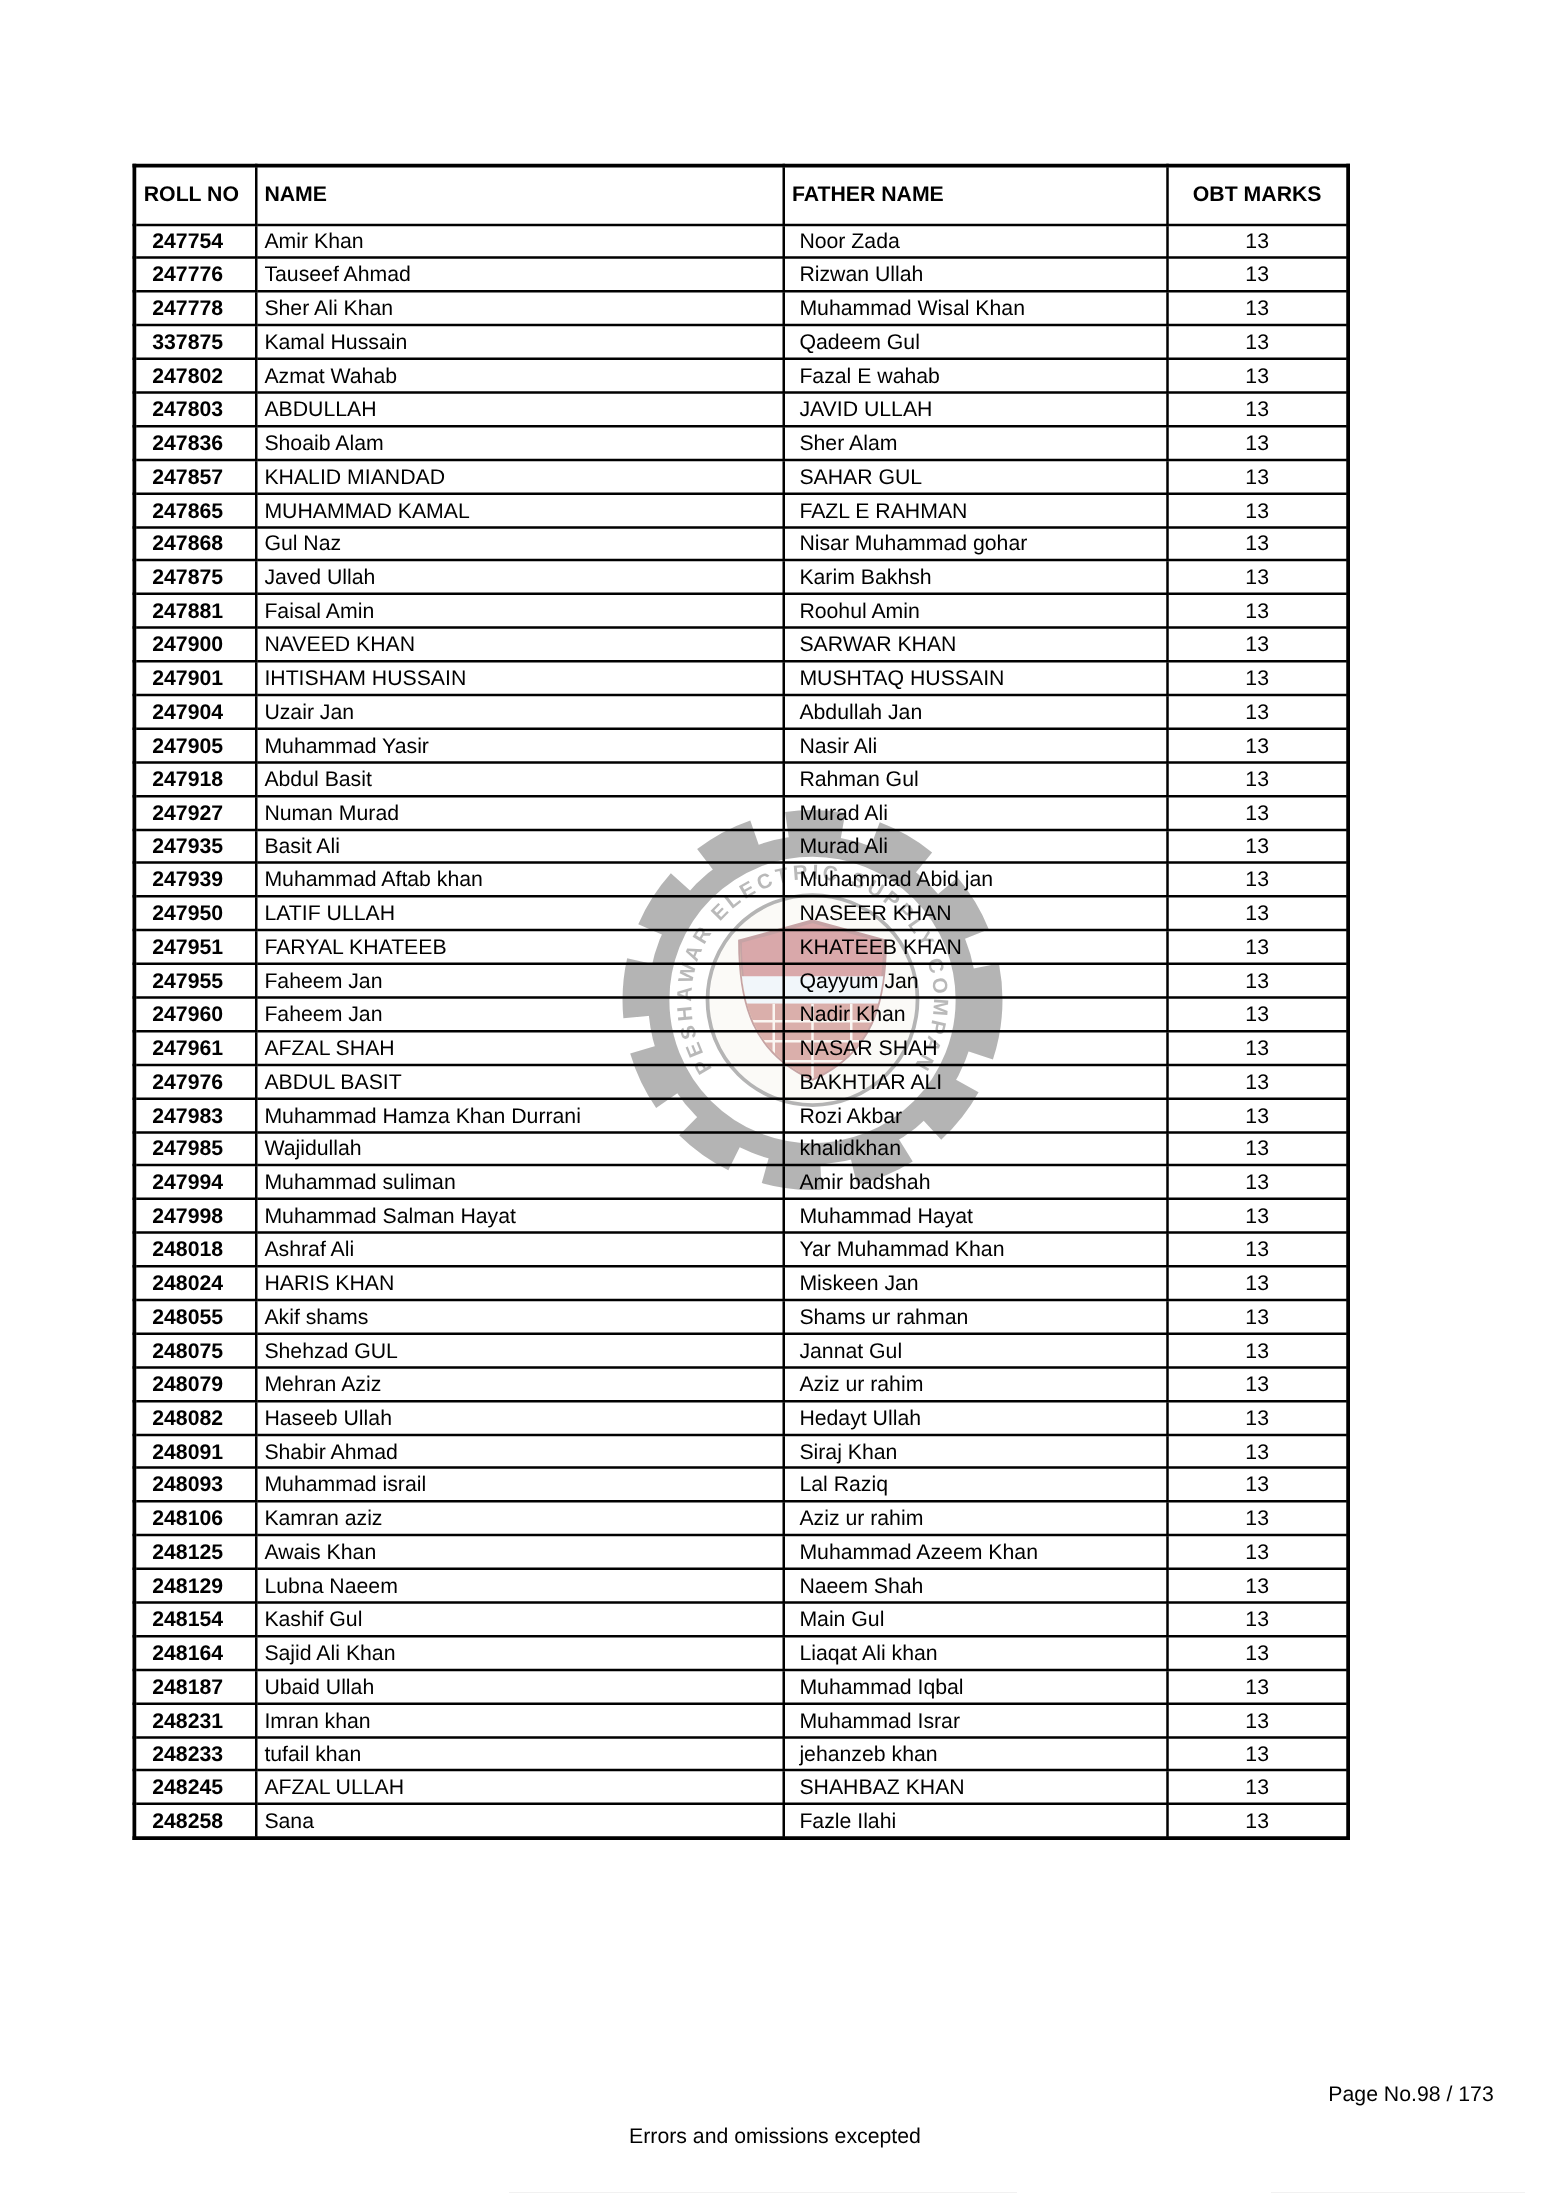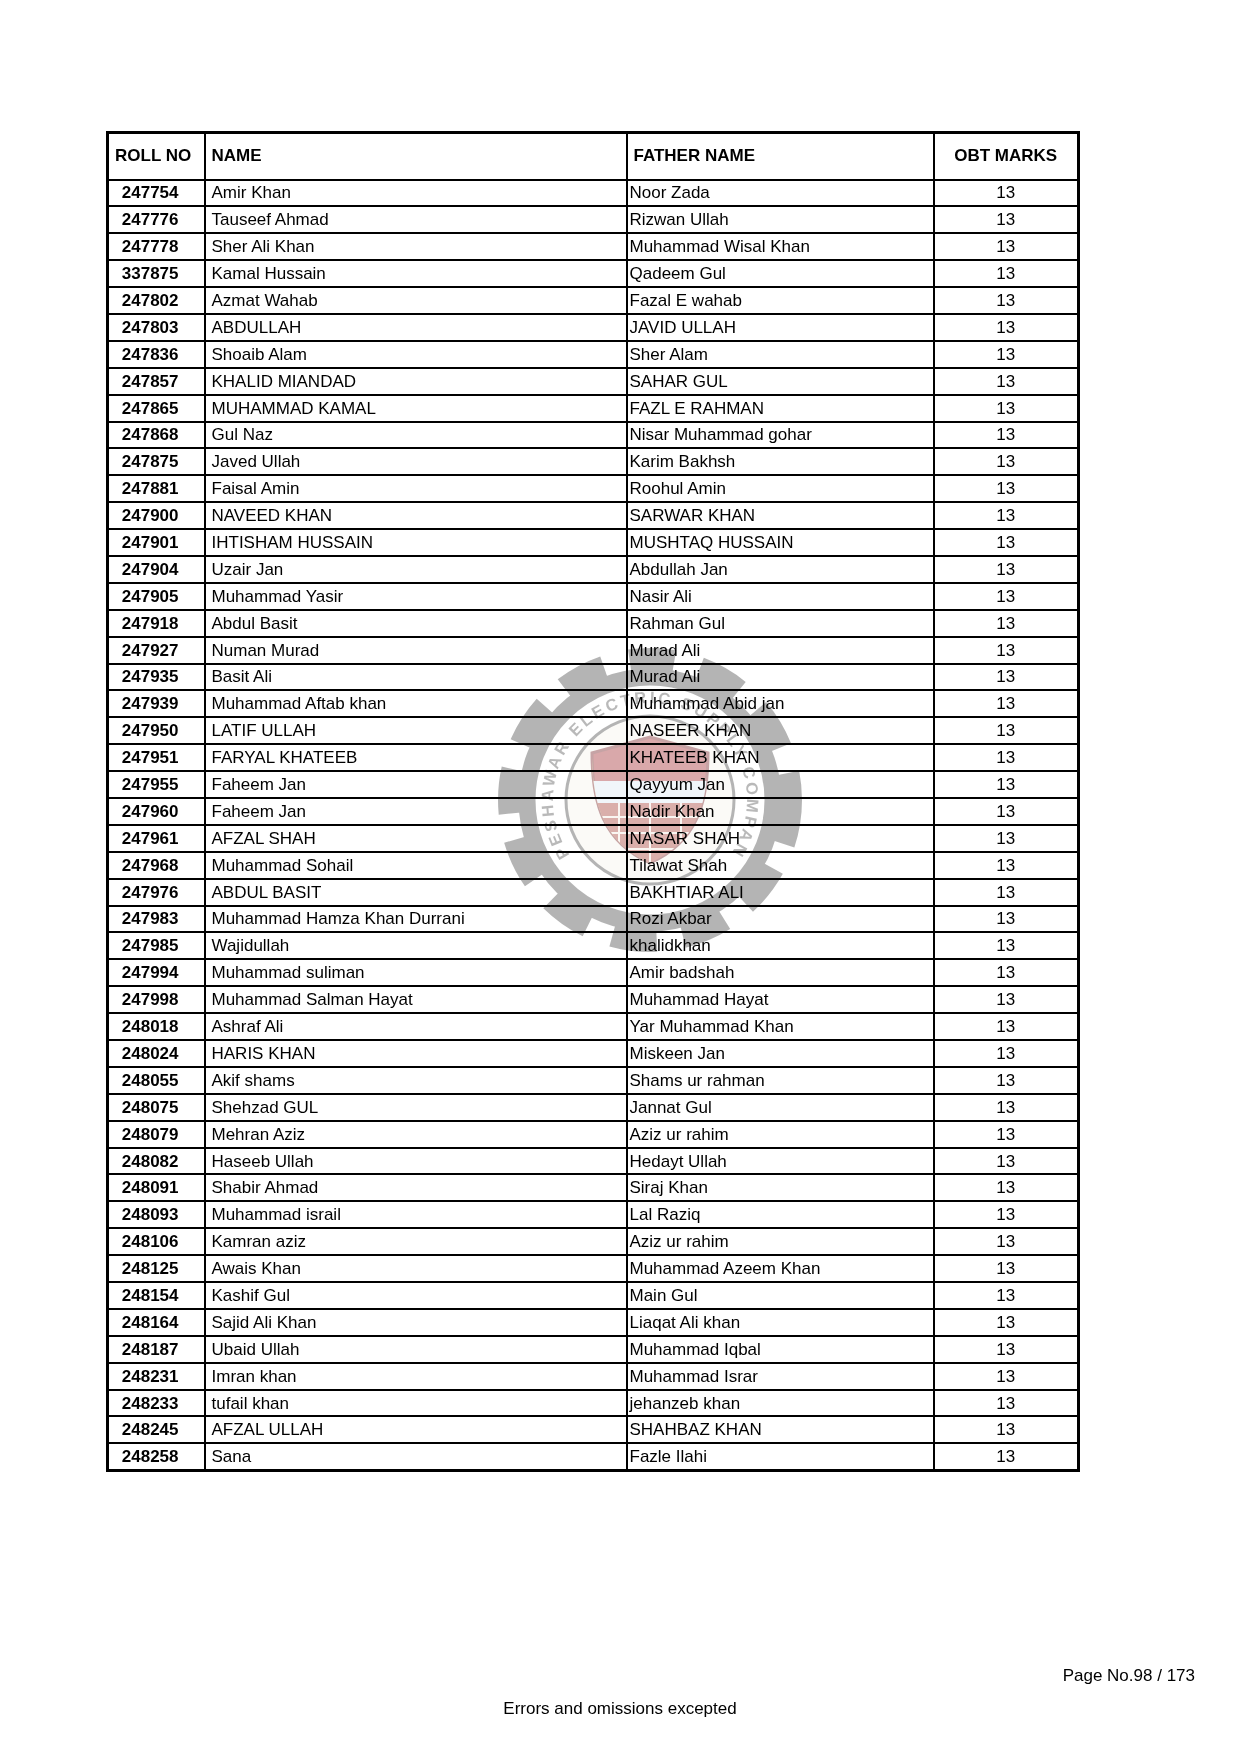--- a/index.html
+++ b/index.html
@@ -39,21 +39,21 @@
   }
   thead tr { height:47px; }
   tbody tr { height:26.9px; }
   th {
     font-size:17px; font-weight:700; text-align:left; padding:0 0 0 6px;
   }
   th.col-marks { text-align:center; padding:0; }
   td { font-size:17px; line-height:1; }
   td.col-roll  { font-weight:700; text-align:right; padding-right:25px; }
   td.col-name  { text-align:left; padding-left:6px; }
-  td.col-father{ text-align:left; padding-left:2px; }
+  td.col-father{ text-align:left; padding-left:12px; }
   td.col-marks { text-align:center; }
   
   .footer-note {
     position:absolute;
     top:1686px; left:0; width:1240px;
     text-align:center;
     font-size:17px;
     margin-top:13px;
   }
   .footer-page {
@@ -264,26 +264,20 @@
           <td class="col-father">Nadir Khan</td>
           <td class="col-marks">13</td>
         </tr>
         <tr>
           <td class="col-roll">247961</td>
           <td class="col-name">AFZAL SHAH</td>
           <td class="col-father">NASAR SHAH</td>
           <td class="col-marks">13</td>
         </tr>
         <tr>
-          <td class="col-roll">247968</td>
-          <td class="col-name">Muhammad Sohail</td>
-          <td class="col-father">Tilawat Shah</td>
-          <td class="col-marks">13</td>
-        </tr>
-        <tr>
           <td class="col-roll">247976</td>
           <td class="col-name">ABDUL BASIT</td>
           <td class="col-father">BAKHTIAR ALI</td>
           <td class="col-marks">13</td>
         </tr>
         <tr>
           <td class="col-roll">247983</td>
           <td class="col-name">Muhammad Hamza Khan Durrani</td>
           <td class="col-father">Rozi Akbar</td>
           <td class="col-marks">13</td>
@@ -360,20 +354,26 @@
           <td class="col-father">Aziz ur rahim</td>
           <td class="col-marks">13</td>
         </tr>
         <tr>
           <td class="col-roll">248125</td>
           <td class="col-name">Awais Khan</td>
           <td class="col-father">Muhammad Azeem Khan</td>
           <td class="col-marks">13</td>
         </tr>
         <tr>
+          <td class="col-roll">248129</td>
+          <td class="col-name">Lubna Naeem</td>
+          <td class="col-father">Naeem Shah</td>
+          <td class="col-marks">13</td>
+        </tr>
+        <tr>
           <td class="col-roll">248154</td>
           <td class="col-name">Kashif Gul</td>
           <td class="col-father">Main Gul</td>
           <td class="col-marks">13</td>
         </tr>
         <tr>
           <td class="col-roll">248164</td>
           <td class="col-name">Sajid Ali Khan</td>
           <td class="col-father">Liaqat Ali khan</td>
           <td class="col-marks">13</td>

